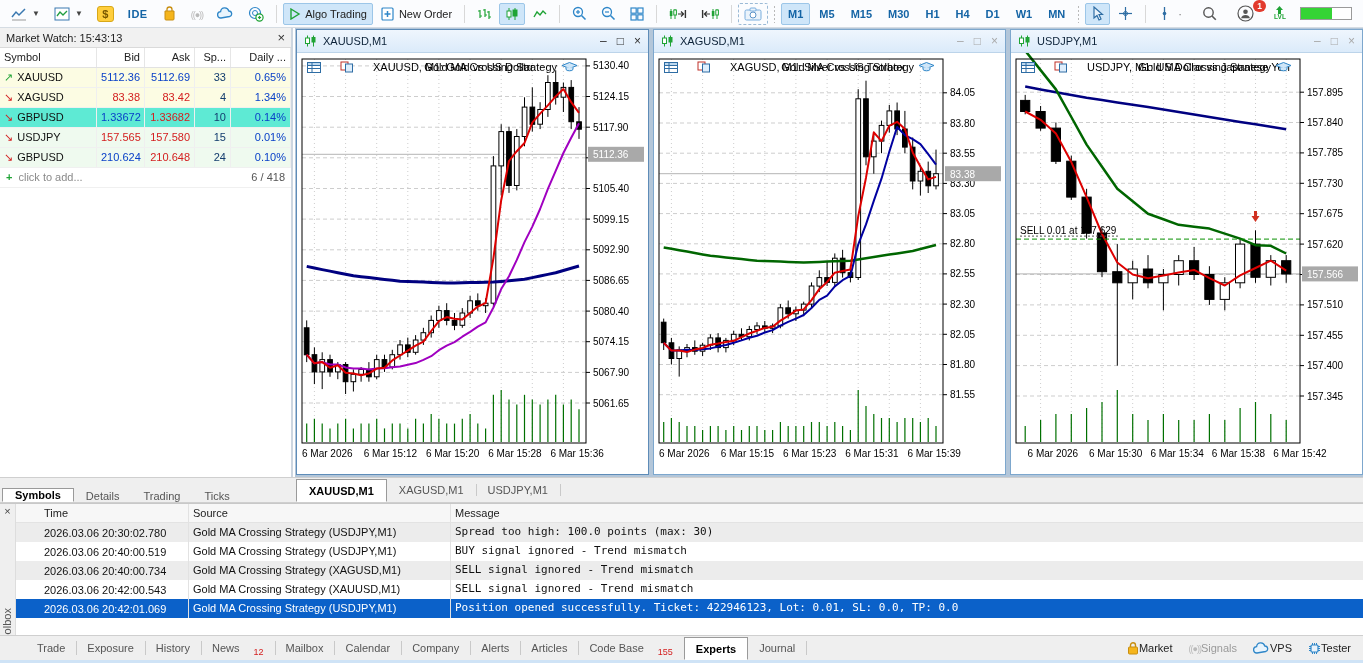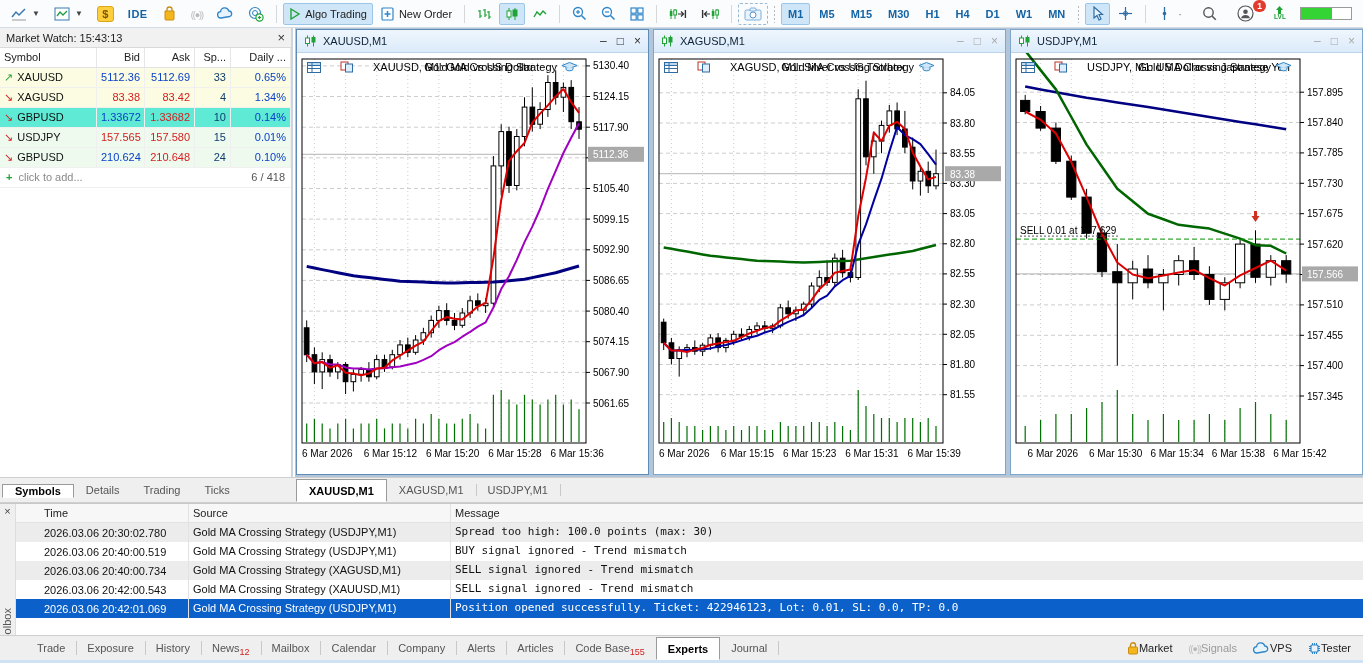--- a/index.html
+++ b/index.html
@@ -44,21 +44,21 @@
 .num{text-align:right}
 .c-b{color:#0a41c8}.c-r{color:#d42020}.c-s{color:#123c6e}
 .arrow-up{color:#1fa335;margin-right:4px}.arrow-dn{color:#d42020;margin-right:4px}
 .mw-foot{display:flex;height:20px;line-height:19px;color:#8a8a8a;padding:0 6px;
   border-bottom:1px solid #f0f0f0}
 .mw-foot .plus{color:#1fa335;margin-right:6px;font-weight:bold}
 .mw-foot .cnt{margin-left:auto;color:#555}
 
 .tabstrip{position:absolute;left:0;top:477px;width:100%;height:26px;background:#efefef;
   border-top:1px solid #cfcfcf;border-bottom:1px solid #cfcfcf}
-.ts-left{position:absolute;left:2px;top:0;height:100%;display:flex;align-items:center}
+.ts-left{position:absolute;left:2px;top:0;height:100%;display:flex;align-items:flex-end}
 .ts-right{position:absolute;left:296px;top:0;height:100%;display:flex;align-items:stretch}
 .vtab{display:flex;align-items:center;padding:0 12px;color:#555;position:relative}
 .vtab .pipe{position:absolute;right:-1px;top:6px;bottom:6px;width:1px;background:#c9c9c9}
 .vtab.active{background:#fff;border:1px solid #9a9a9a;border-bottom:1px solid #fff;
   color:#000;font-weight:bold;margin-top:1px}
 
 .mdi{position:absolute;left:295px;top:28px;width:1068px;height:449px;background:#b3c6d9}
 .cwin{position:absolute;top:1px;height:446px;width:353px;background:#fff;
   border:1px solid #7da7cd;display:flex;flex-direction:column}
 .cwin.focused{border-color:#5e8cb8}
@@ -91,21 +91,21 @@
 .selrow .bullet{background:#dfeafa}
 .vlabel{position:absolute;left:1px;top:596px;width:14px;height:62px;color:#555;
   writing-mode:vertical-rl;transform:rotate(180deg);font-size:11px;text-align:center}
 
 .bbar{position:absolute;left:0;top:635px;width:100%;height:25px;background:#efefef;
   border-top:1px solid #cfcfcf;display:flex;align-items:stretch;padding-left:26px}
 .btab{display:flex;align-items:center;padding:0 11px;color:#555;position:relative}
 .btab .pipe{position:absolute;right:-1px;top:5px;bottom:5px;width:1px;background:#c9c9c9}
 .btab.active{background:#fff;border:1px solid #9a9a9a;border-bottom:1px solid #fff;
   color:#000;font-weight:bold;margin-top:1px}
-.bbadge{color:#d42020;font-size:9px;margin-left:0;align-self:flex-end;padding-bottom:3px}
+.bbadge{color:#d42020;font-size:9px;margin-left:14px;align-self:flex-end;padding-bottom:3px}
 .bstatus{margin-left:auto;display:flex;align-items:center;gap:16px;padding-right:12px}
 .bstat{display:inline-flex;align-items:center;color:#222}
 .bstat.dim{color:#9a9a9a}
 .bedge{position:absolute;left:0;top:660px;width:100%;height:3px;background:#cfe3f6}
 svg{display:block}
 </style>
 </head>
 <body>
 
 <div class="app">

